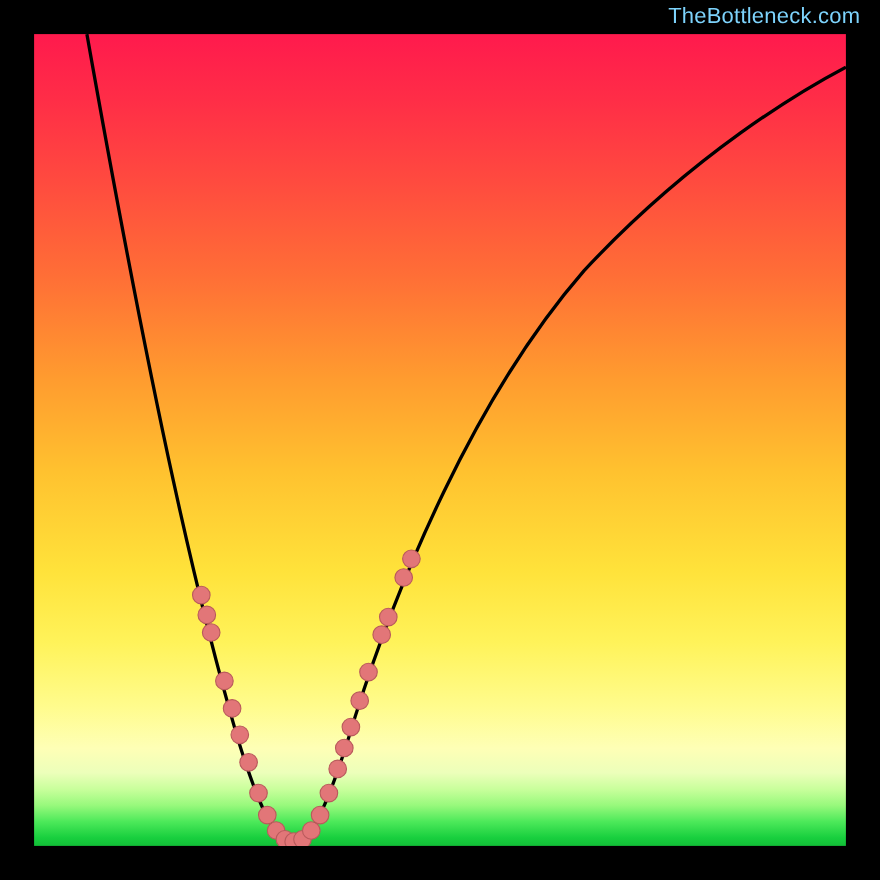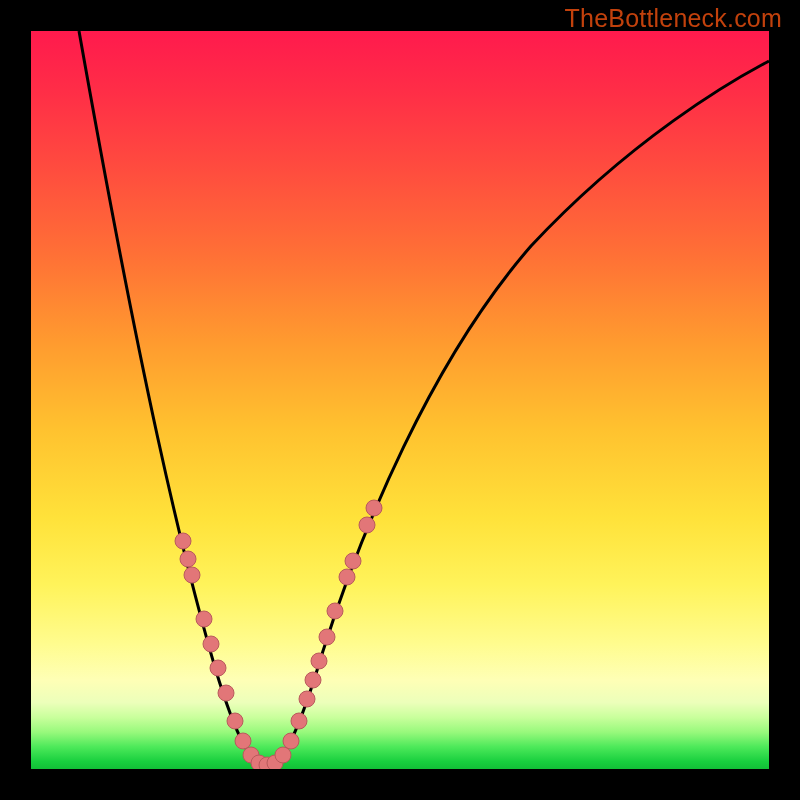--- a/index.html
+++ b/index.html
@@ -49,22 +49,22 @@
     position: absolute;
     left: 0;
     top: 0;
     width: 738px;
     height: 738px;
   }
   .watermark {
     position: absolute;
     top: 4px;
     right: 18px;
-    color: #c2410c;
-    font-size: 25px;
+    color: #7dd3fc;
+    font-size: 20px;
     font-weight: 500;
     letter-spacing: 0.2px;
     text-align: right;
     user-select: none;
   }
 </style>
 </head>
 <body>
 
 <div class="watermark">TheBottleneck.com</div>

